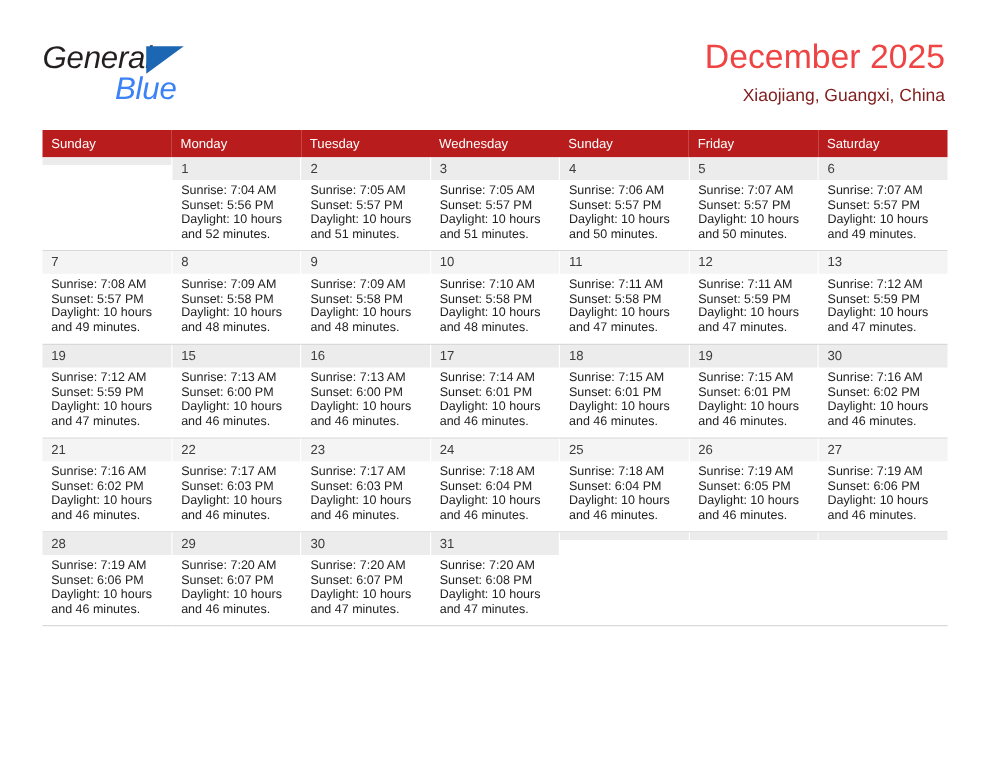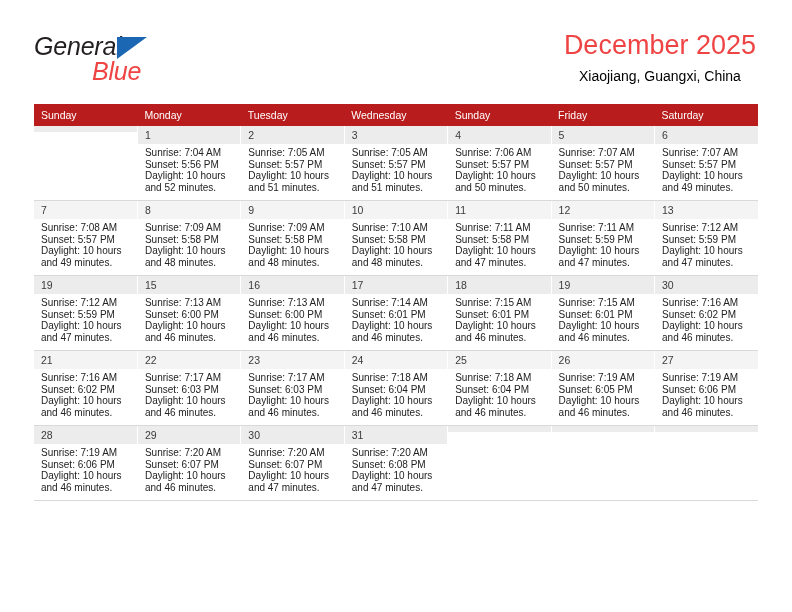--- a/index.html
+++ b/index.html
@@ -54,42 +54,41 @@
     height: 0;
     border-left: 30px solid #1c67b3;
     border-bottom: 22px solid transparent;
   }
   .logo-blue {
     position: absolute;
     left: 58px;
     top: 25px;
     font-size: 25px;
     letter-spacing: -0.2px;
-    color: #ef4444;
+    color: #3b82f6;
     line-height: 28px;
   }
   .title-block {
     position: absolute;
     right: 36px;
     top: 28px;
     text-align: right;
   }
   .cal-title {
     font-size: 27px;
     color: #ef4444;
     line-height: 34px;
     white-space: nowrap;
   }
   .cal-subtitle {
     font-size: 14px;
-    color: #000000;
+    color: #7f1d1d;
     line-height: 20px;
     margin-top: 4px;
     white-space: nowrap;
-    text-align: center;
   }
 
   
   .calendar {
     position: absolute;
     left: 34px;
     top: 104px;
     width: 724px;
     border-collapse: collapse;
     table-layout: fixed;

